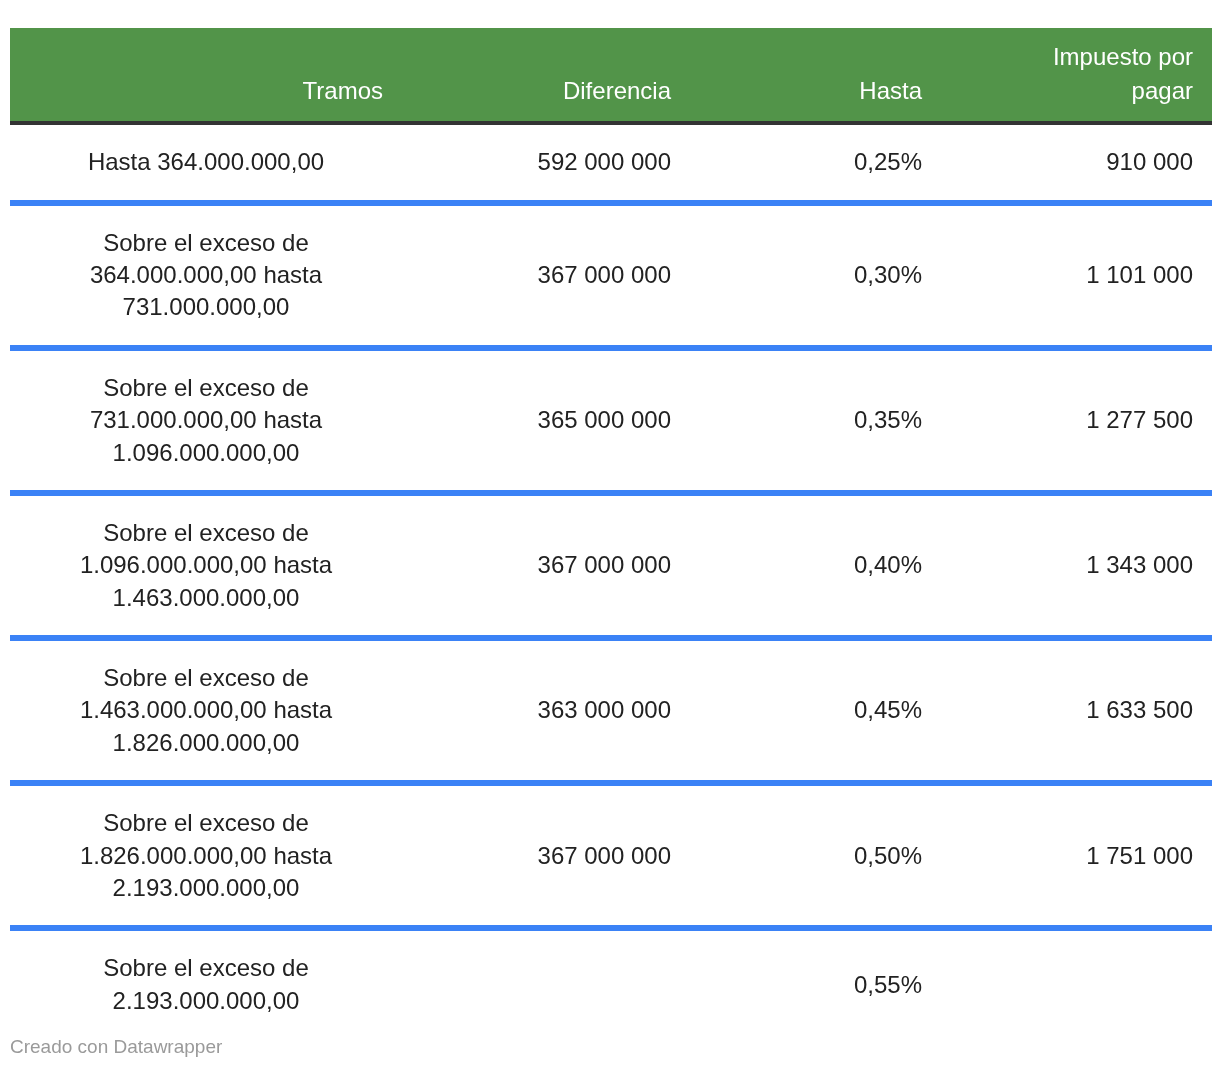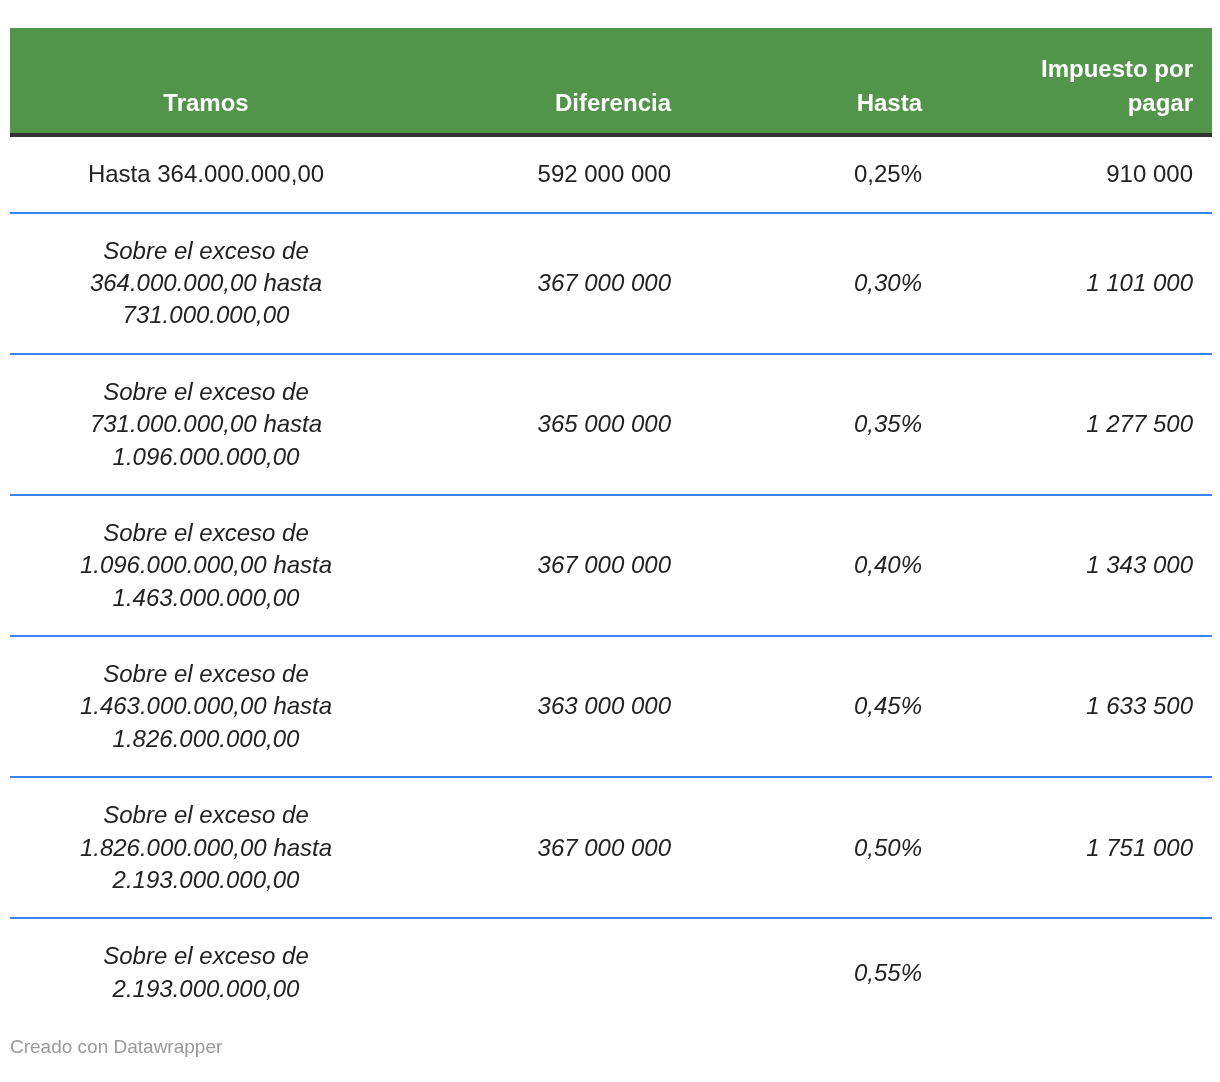--- a/index.html
+++ b/index.html
@@ -28,41 +28,41 @@
   }
   col.c-tramos     { width: 392px; }
   col.c-diferencia { width: 288px; }
   col.c-tarifa     { width: 251px; }
   col.c-impuesto   { width: 271px; }
 
   thead th {
     background: #529449;
     color: #ffffff;
     font-size: 24px;
-    font-weight: bold;
+    font-weight: normal;
     line-height: 1.4;
     text-align: right;
     vertical-align: bottom;
-    padding: 24px 19px 14px 19px;
+    padding: 12px 19px 14px 19px;
     border-bottom: 4px solid #333333;
     white-space: pre-line;
   }
-  thead th.align-left { text-align: center; }
+  thead th.align-left { text-align: right; }
 
   tbody td {
     font-size: 24px;
     color: #222222;
     line-height: 1.35;
     text-align: right;
     vertical-align: middle;
     padding: 21px 19px;
     white-space: pre-line;
   }
   tbody td.align-left { text-align: center; }
-  tbody tr + tr td { border-top: 2px solid #3b82f6; font-style: italic; }
+  tbody tr + tr td { border-top: 6px solid #3b82f6; }
 
   .credit {
     position: absolute;
     left: 10px;
     top: 1036px;
     font-size: 19px;
     color: #9a9a9a;
     text-decoration: none;
   }
 </style>

